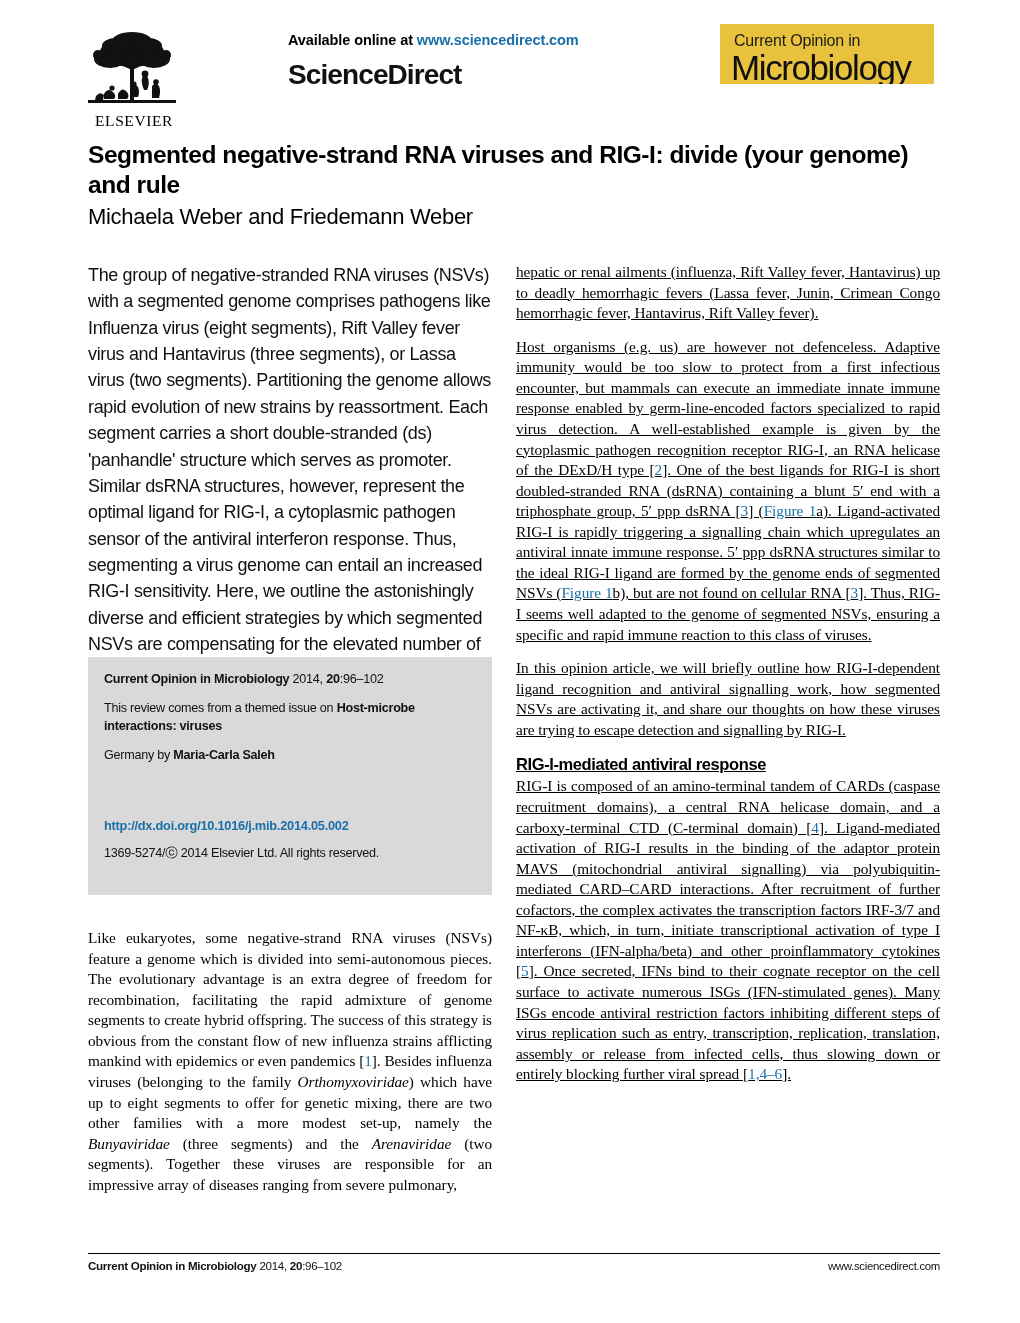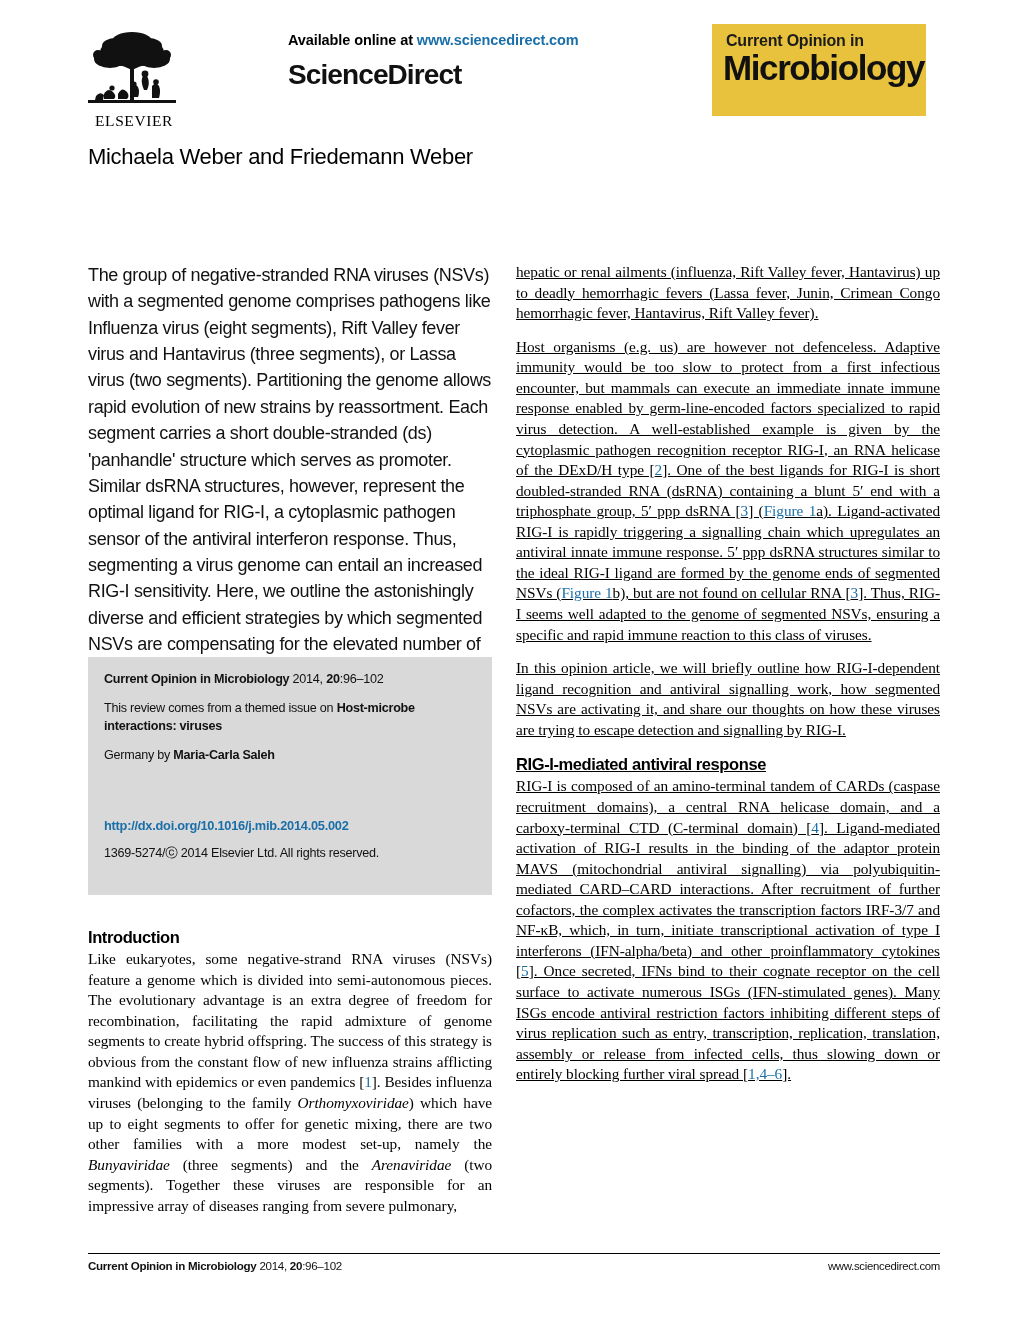--- a/index.html
+++ b/index.html
@@ -77,27 +77,26 @@
     margin-top: 11px;
     font-family: "Liberation Sans", sans-serif;
     font-size: 28px;
     font-weight: bold;
     letter-spacing: -0.9px;
     color: #111;
   }
 
   .journal-badge {
     position: absolute;
-    right: 16px;
+    right: 8px;
     top: 2px;
     width: 214px;
-    height: 92px;
+    height: 60px;
     background: #e8c23c;
     overflow: hidden;
-    font-weight: bold;
   }
   .journal-badge .coi {
     position: absolute;
     left: 14px;
     top: 8px;
     font-family: "Liberation Sans", sans-serif;
     font-size: 16px;
     color: #1b1b1b;
     letter-spacing: -0.2px;
   }
@@ -325,20 +324,21 @@
       <div class="sd-wordmark">ScienceDirect</div>
     </div>
 
     <div class="journal-badge">
       <div class="coi">Current Opinion in</div>
       <div class="jtitle">Microbiology</div>
     </div>
   </div>
 
   <div class="title-block">
+    <h1 class="paper-title">Segmented negative-strand RNA viruses and RIG-I: divide (your genome) and rule</h1>
     <div class="paper-authors">Michaela Weber and Friedemann Weber</div>
   </div>
 
   <div class="col-left">
     <p class="abstract">The group of negative-stranded RNA viruses (NSVs) with a segmented genome comprises pathogens like Influenza virus (eight segments), Rift Valley fever virus and Hantavirus (three segments), or Lassa virus (two segments). Partitioning the genome allows rapid evolution of new strains by reassortment. Each segment carries a short double-stranded (ds) 'panhandle' structure which serves as promoter. Similar dsRNA structures, however, represent the optimal ligand for RIG-I, a cytoplasmic pathogen sensor of the antiviral interferon response. Thus, segmenting a virus genome can entail an increased RIG-I sensitivity. Here, we outline the astonishingly diverse and efficient strategies by which segmented NSVs are compensating for the elevated number of RIG-I ligands in their genome.</p>
 
     <div class="addr-head">Addresses</div>
     <div class="addr-body">Institute for Virology, Philipps-University Marburg, D-14906 Marburg, Germany</div>
 
     <div class="corr">
@@ -352,21 +352,20 @@
 
     <p><span>This review comes from a themed issue on </span><b>Host-microbe interactions: viruses</b></p>
 
     <p><span>Germany by </span><b>Maria-Carla Saleh</b></p>
 
     <p class="doi">http://dx.doi.org/10.1016/j.mib.2014.05.002</p>
     <p class="copyright">1369-5274/ⓒ 2014 Elsevier Ltd. All rights reserved.</p>
   </div>
 
   <div class="intro-block">
-    <h2 class="sec-head">Introduction</h2>
     <p class="body-p"><span>Like eukaryotes, some negative-strand RNA viruses (NSVs) feature a genome which is divided into semi-autonomous pieces. The evolutionary advantage is an extra degree of freedom for recombination, facilitating the rapid admixture of genome segments to create hybrid offspring. The success of this strategy is obvious from the constant flow of new influenza strains afflicting mankind with epidemics or even pandemics [</span><span class="ref">1</span><span>]. Besides influenza viruses (belonging to the family </span><i>Orthomyxoviridae</i><span>) which have up to eight segments to offer for genetic mixing, there are two other families with a more modest set-up, namely the </span><i>Bunyaviridae</i><span> (three segments) and the </span><i>Arenaviridae</i><span> (two segments). Together these viruses are responsible for an impressive array of diseases ranging from severe pulmonary,</span></p>
   </div>
 
   <div class="col-right">
     <p class="body-p">hepatic or renal ailments (influenza, Rift Valley fever, Hantavirus) up to deadly hemorrhagic fevers (Lassa fever, Junin, Crimean Congo hemorrhagic fever, Hantavirus, Rift Valley fever).</p>
 
     <p class="body-p"><span>Host organisms (e.g. us) are however not defenceless. Adaptive immunity would be too slow to protect from a first infectious encounter, but mammals can execute an immediate innate immune response enabled by germ-line-encoded factors specialized to rapid virus detection. A well-established example is given by the cytoplasmic pathogen recognition receptor RIG-I, an RNA helicase of the DExD/H type [</span><span class="ref">2</span><span>]. One of the best ligands for RIG-I is short doubled-stranded RNA (dsRNA) containing a blunt 5′ end with a triphosphate group, 5′ ppp dsRNA [</span><span class="ref">3</span><span>] (</span><span class="ref">Figure 1</span><span>a). Ligand-activated RIG-I is rapidly triggering a signalling chain which upregulates an antiviral innate immune response. 5′ ppp dsRNA structures similar to the ideal RIG-I ligand are formed by the genome ends of segmented NSVs (</span><span class="ref">Figure 1</span><span>b), but are not found on cellular RNA [</span><span class="ref">3</span><span>]. Thus, RIG-I seems well adapted to the genome of segmented NSVs, ensuring a specific and rapid immune reaction to this class of viruses.</span></p>
 
     <p class="body-p">In this opinion article, we will briefly outline how RIG-I-dependent ligand recognition and antiviral signalling work, how segmented NSVs are activating it, and share our thoughts on how these viruses are trying to escape detection and signalling by RIG-I.</p>
 

